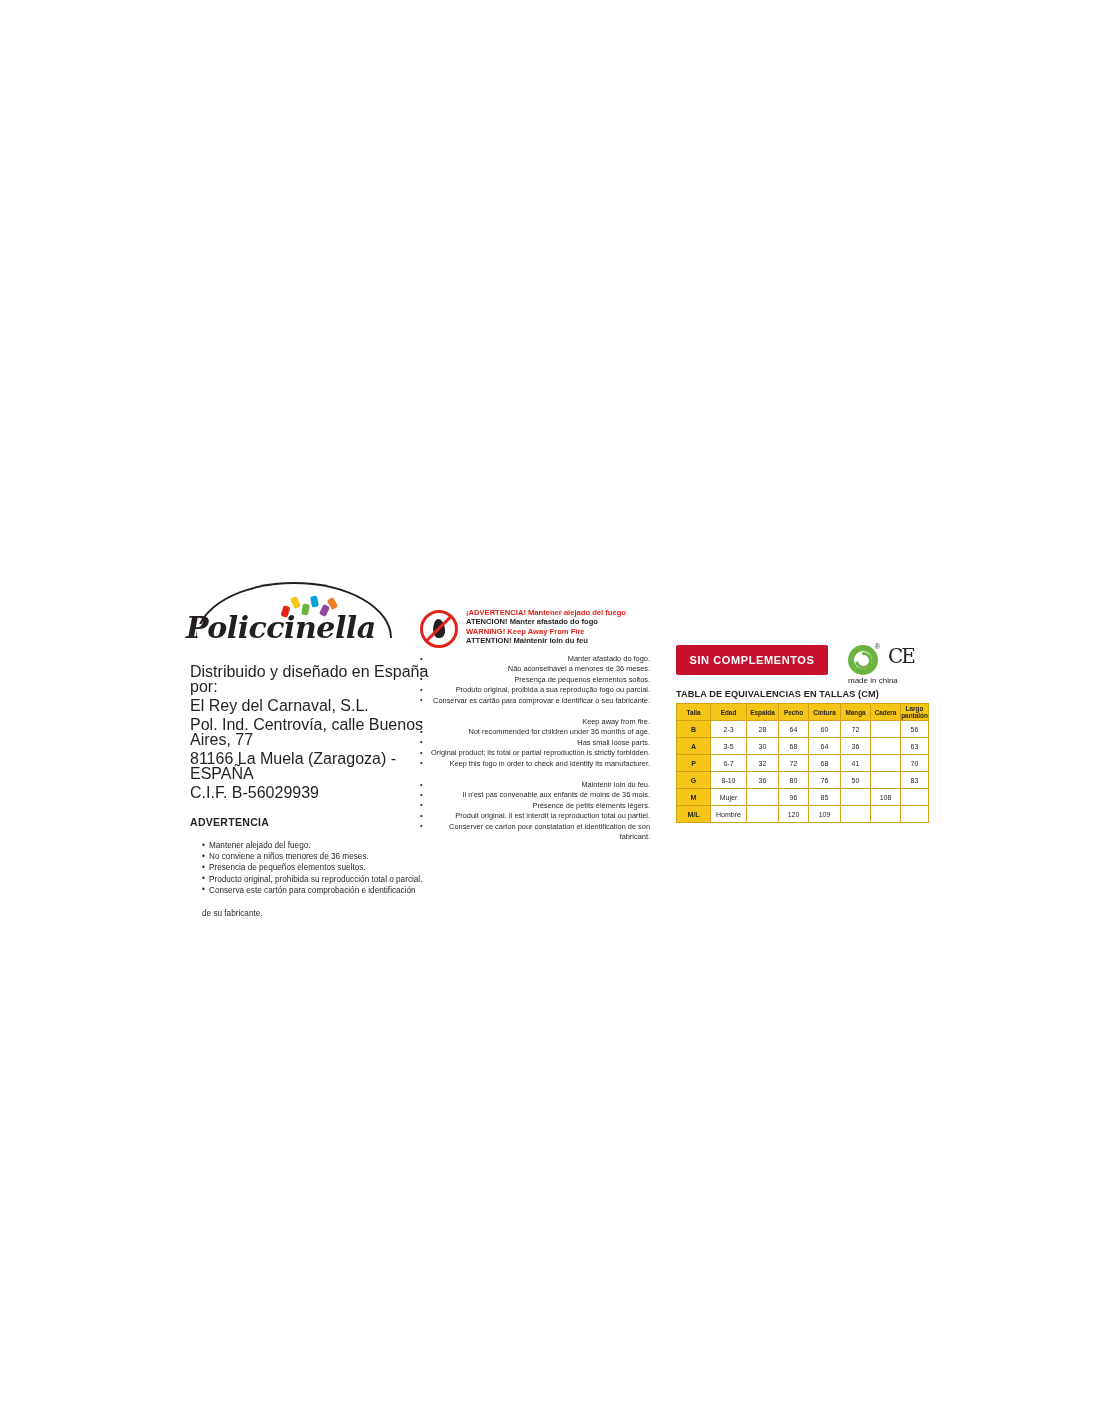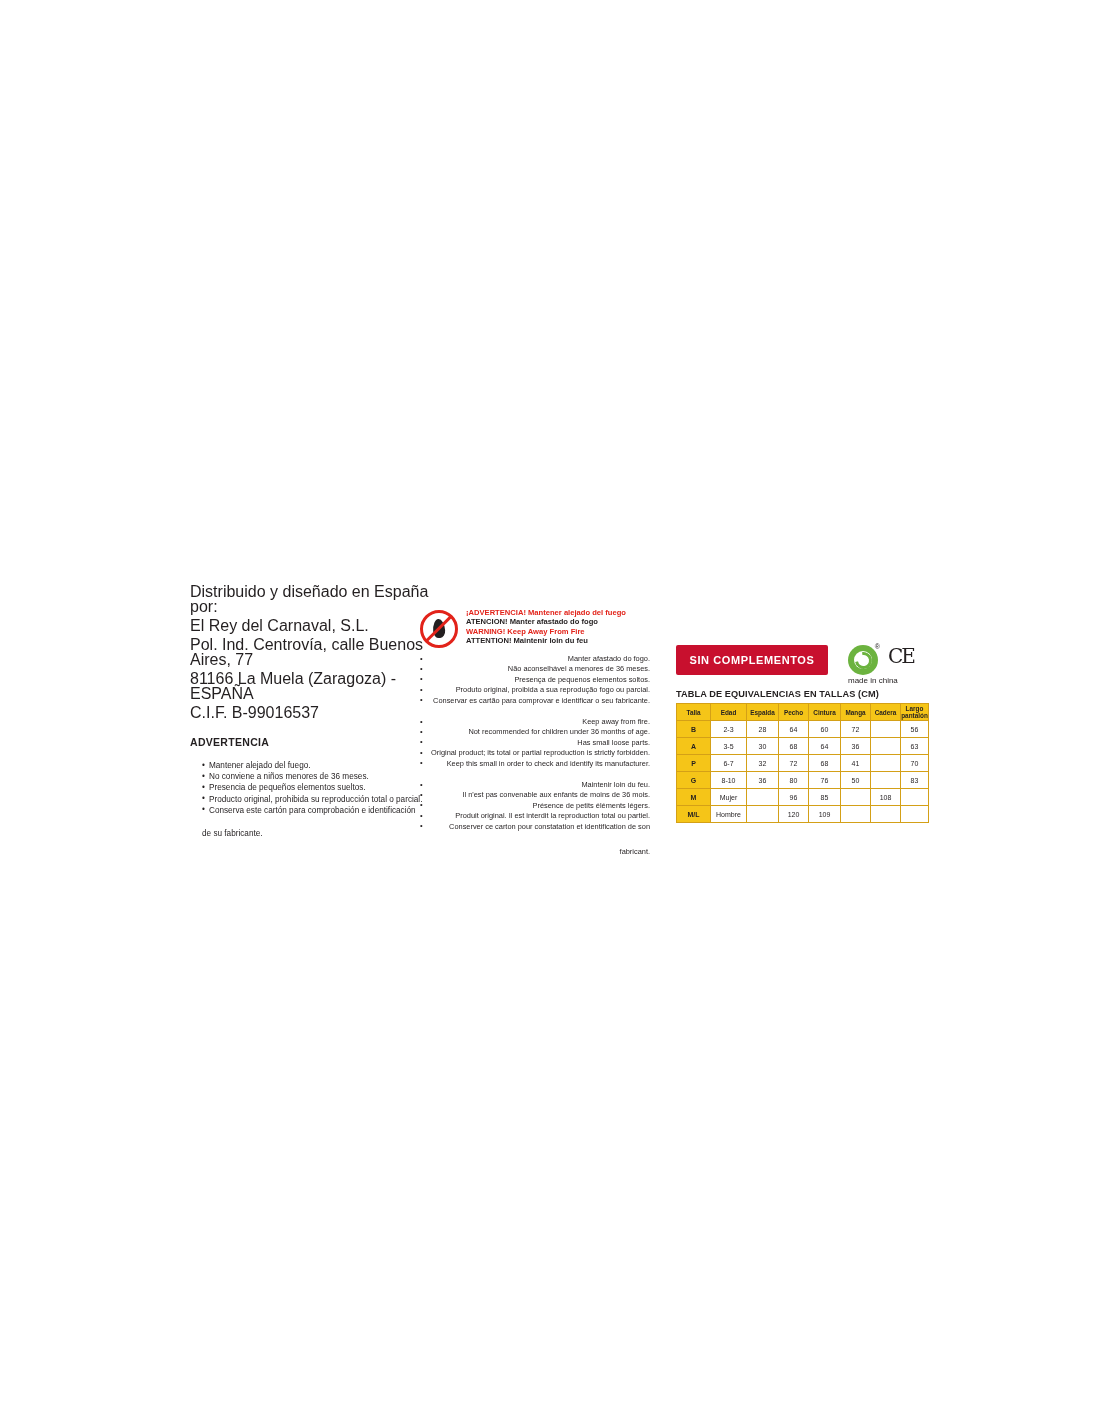--- a/index.html
+++ b/index.html
@@ -196,21 +196,20 @@
     padding-left: 6px;
   }
   .mid-block li::before {
     content: "•";
     position: absolute;
     left: 0;
     top: -0.5px;
   }
   .mid-block.nohang li {
     padding-left: 2px;
-    margin-top: 15px;
   }
   .mid-block.nohang li::before { content: ""; }
   ul.mid-block { margin: 0; padding: 0; }
   .mid-gap { height: 11px; }
 
   
   .col-right {
     position: absolute;
     left: 676px;
     top: 645px;
@@ -328,26 +327,38 @@
     background: #ffffff;
   }
 </style>
 </head>
 <body>
 
 <div class="sheet">
 
   <div class="col-left">
 
+    <div class="logo-wrap">
+      <div class="logo-arc"></div>
+      <div class="logo-confetti">
+        <span class="conf" style="left:4px;  top:12px; background:#e2231a; transform:rotate(18deg);"></span>
+        <span class="conf" style="left:14px; top:3px;  background:#f5c518; transform:rotate(-24deg);"></span>
+        <span class="conf" style="left:24px; top:10px; background:#6cb33f; transform:rotate(10deg);"></span>
+        <span class="conf" style="left:33px; top:2px;  background:#00a0d6; transform:rotate(-12deg);"></span>
+        <span class="conf" style="left:43px; top:11px; background:#8e4b9e; transform:rotate(26deg);"></span>
+        <span class="conf" style="left:51px; top:4px;  background:#f07c22; transform:rotate(-30deg);"></span>
+      </div>
+      <div class="logo-text">Policcinella</div>
+    </div>
 
     <div class="dist-line">Distribuido y diseñado en España por:</div>
     <div class="dist-line bold">El Rey del Carnaval, S.L.</div>
     <div class="dist-line">Pol. Ind. Centrovía, calle Buenos Aires, 77</div>
     <div class="dist-line">81166 La Muela (Zaragoza) - ESPAÑA</div>
-    <div class="dist-line">C.I.F. B-99016537</div>
+    <div class="dist-line">C.I.F. B-56029939</div>
 
     <div class="adv-title">ADVERTENCIA</div>
 
     <ul class="bullets">
       <li>Mantener alejado del fuego.</li>
       <li>No conviene a niños menores de 36 meses.</li>
       <li>Presencia de pequeños elementos sueltos.</li>
       <li>Producto original, prohibida su reproducción total o parcial.</li>
       <li>Conserva este cartón para comprobación e identificación</li>
     </ul>
@@ -380,21 +391,21 @@
       <li>Conservar es cartão para comprovar e identificar o seu fabricante.</li>
     </ul>
 
     <div class="mid-gap"></div>
 
     <ul class="mid-block">
       <li>Keep away from fire.</li>
       <li>Not recommended for children under 36 months of age.</li>
       <li>Has small loose parts.</li>
       <li>Original product; its total or partial reproduction is strictly forbidden.</li>
-      <li>Keep this small in order to check and identify its manufacturer.</li>
+      <li>Keep this fogo in order to check and identify its manufacturer.</li>
     </ul>
 
     <div class="mid-gap"></div>
 
     <ul class="mid-block">
       <li>Maintenir loin du feu.</li>
       <li>Il n'est pas convenable aux enfants de moins de 36 mois.</li>
       <li>Présence de petits éléments légers.</li>
       <li>Produit original. Il est interdit la reproduction total ou partiel.</li>
       <li>Conserver ce carton pour constatation et identification de son</li>

